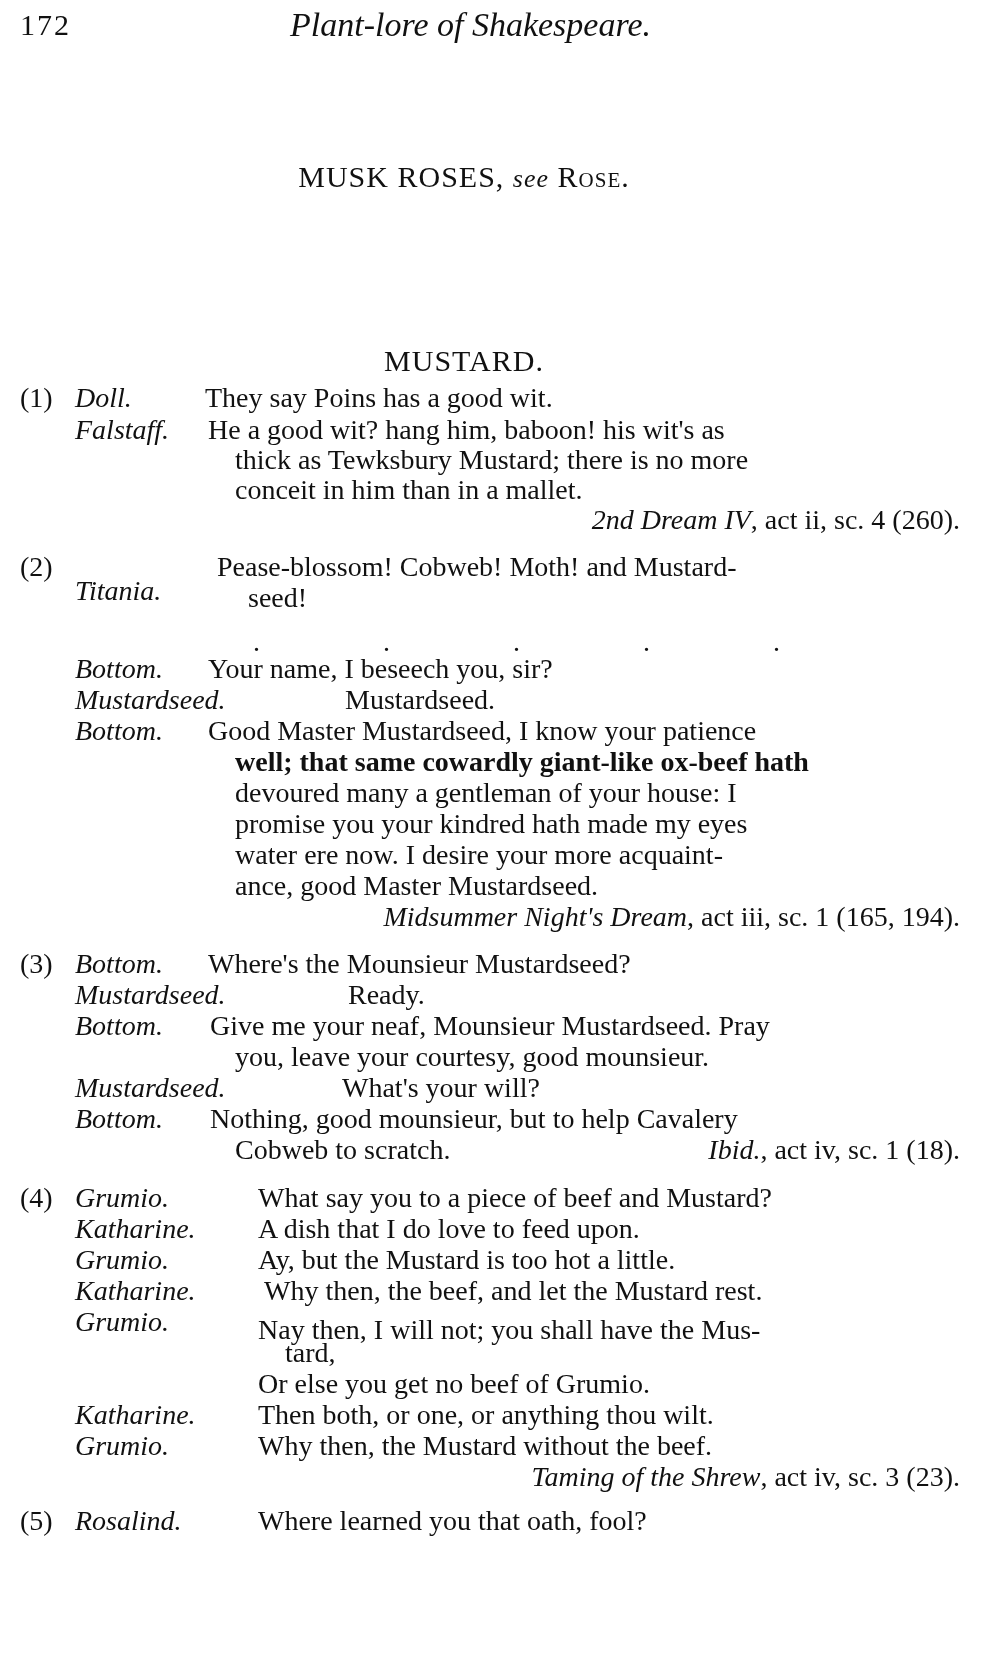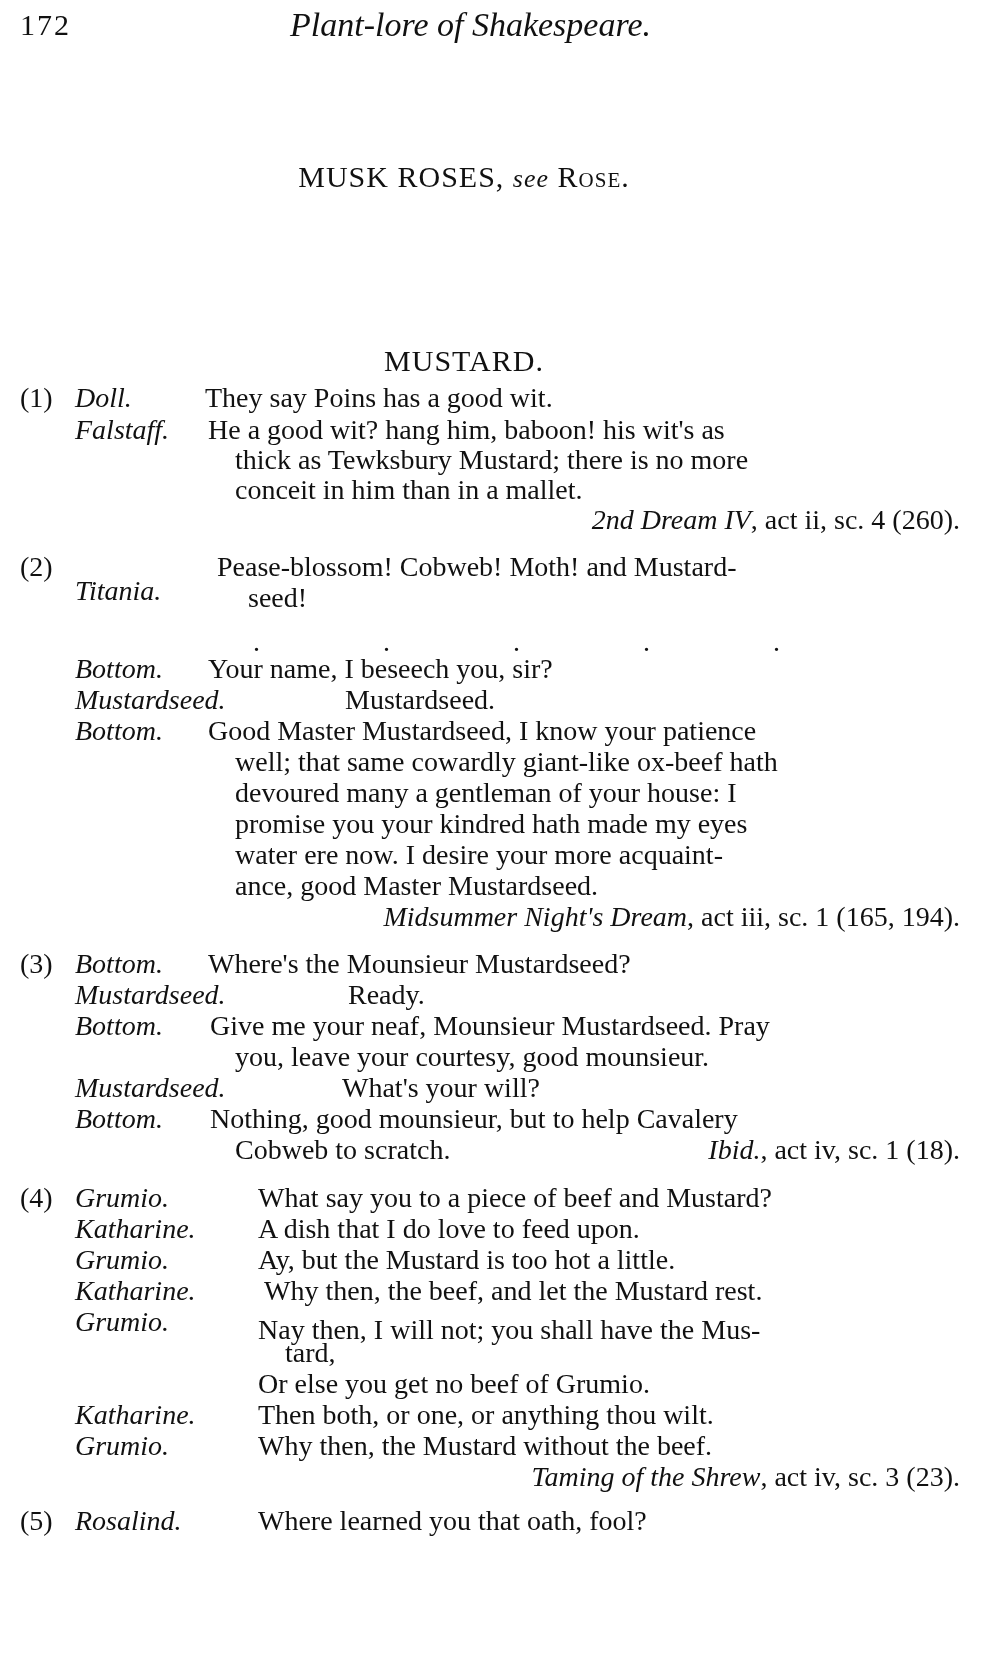--- a/index.html
+++ b/index.html
@@ -54,21 +54,21 @@
   <span style="left:643px;">.</span>
   <span style="left:773px;">.</span>
 </div>
 
 <div class="abs line spk" style="left:75px;top:653px;">Bottom.</div>
 <div class="abs line" style="left:208px;top:653px;">Your name, I beseech you, sir?</div>
 <div class="abs line spk" style="left:75px;top:684px;">Mustardseed.</div>
 <div class="abs line" style="left:345px;top:684px;">Mustardseed.</div>
 <div class="abs line spk" style="left:75px;top:715px;">Bottom.</div>
 <div class="abs line" style="left:208px;top:715px;">Good Master Mustardseed, I know your patience</div>
-<div class="abs line" style="left:235px;top:746px;">well; that same cowardly giant-like ox-beef hath</div>
+<div class="abs line" style="left:235px;top:746px;font-weight:bold;">well; that same cowardly giant-like ox-beef hath</div>
 <div class="abs line" style="left:235px;top:777px;">devoured many a gentleman of your house: I</div>
 <div class="abs line" style="left:235px;top:808px;">promise you your kindred hath made my eyes</div>
 <div class="abs line" style="left:235px;top:839px;">water ere now. I desire your more acquaint-</div>
 <div class="abs line" style="left:235px;top:870px;">ance, good Master Mustardseed.</div>
 <div class="abs line cite" style="right:40px;top:901px;"><i>Midsummer Night's Dream</i><span>, act iii, sc. 1 (165, 194).</span></div>
 
 <div class="abs line" style="left:20px;top:948px;">(3)</div>
 <div class="abs line spk" style="left:75px;top:948px;">Bottom.</div>
 <div class="abs line" style="left:208px;top:948px;">Where's the Mounsieur Mustardseed?</div>
 <div class="abs line spk" style="left:75px;top:979px;">Mustardseed.</div>

